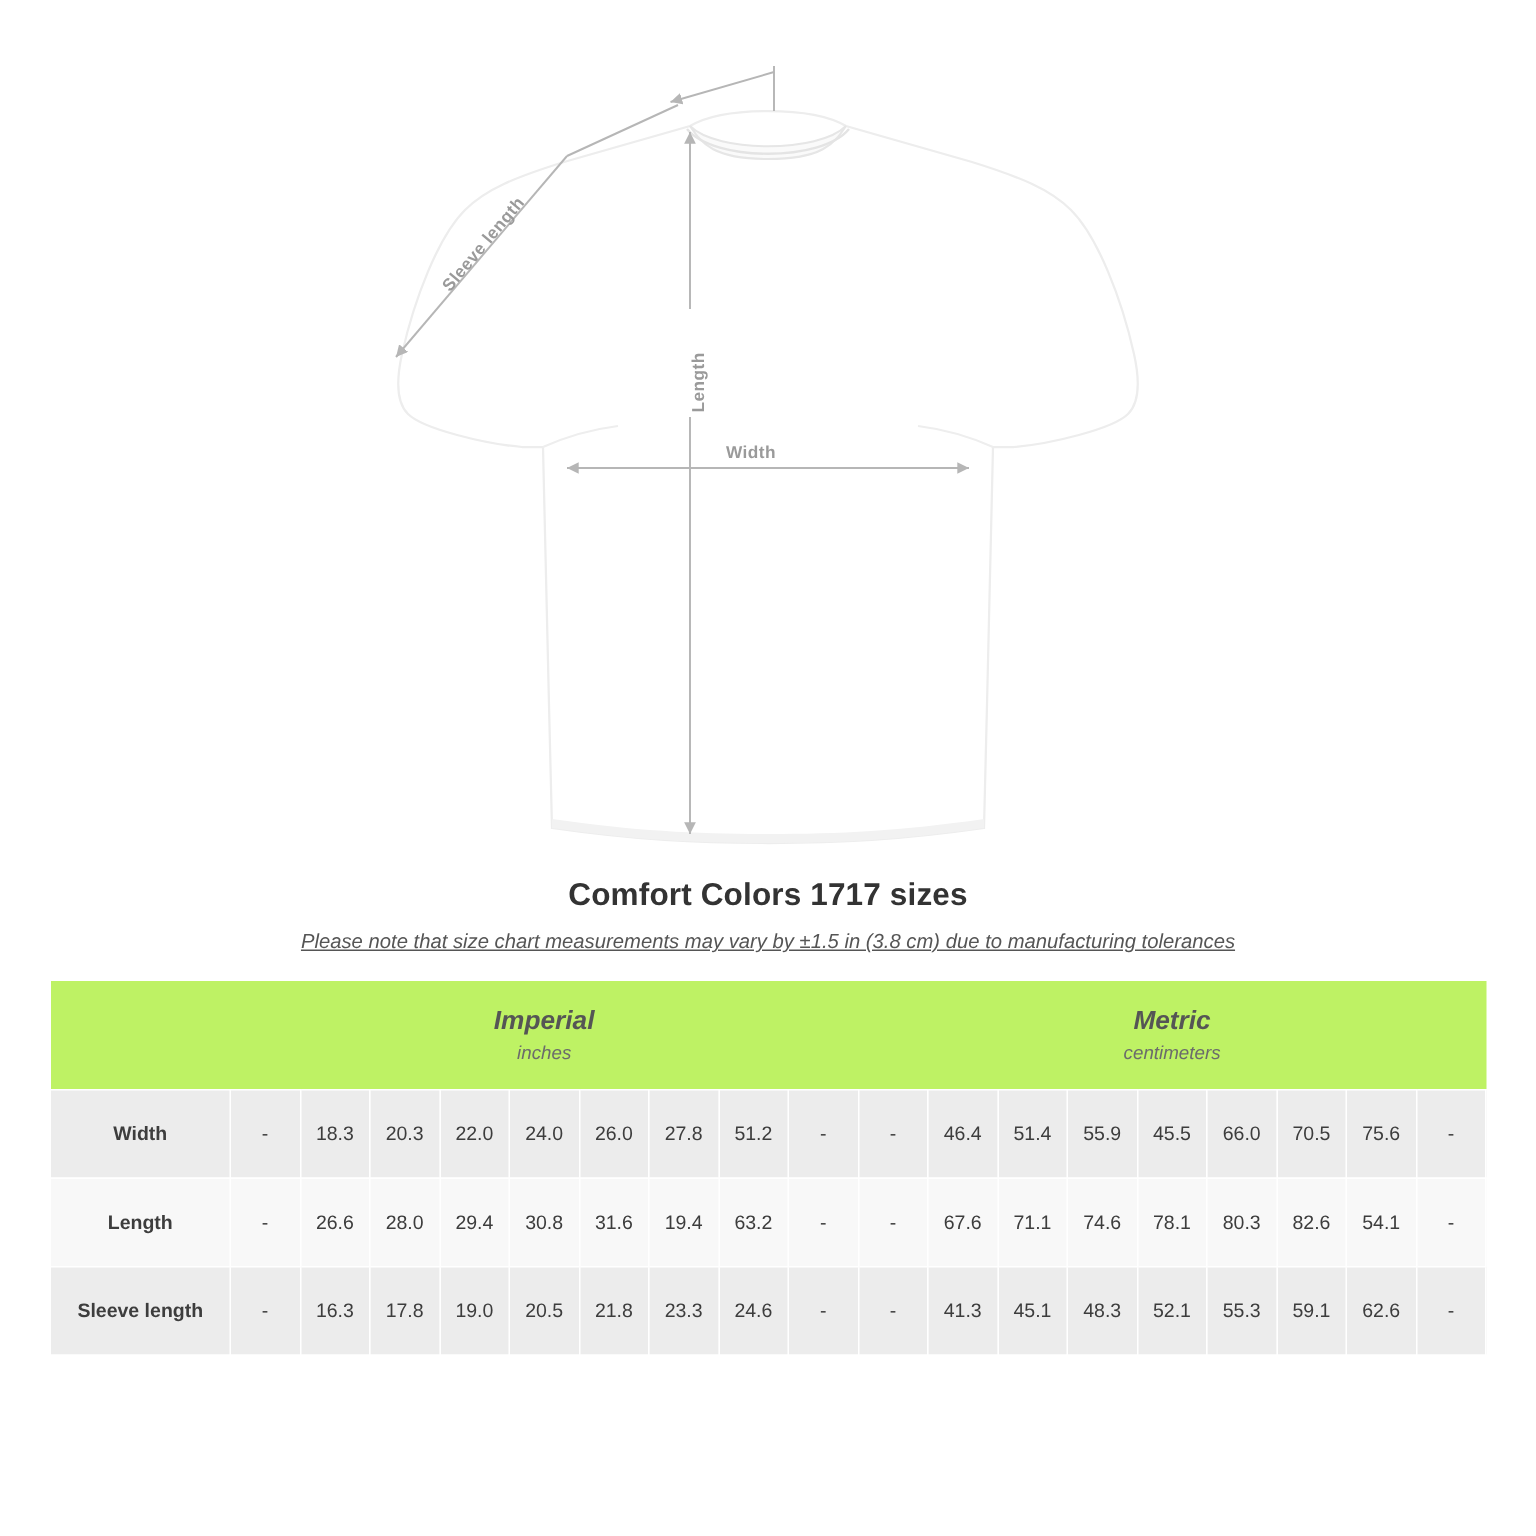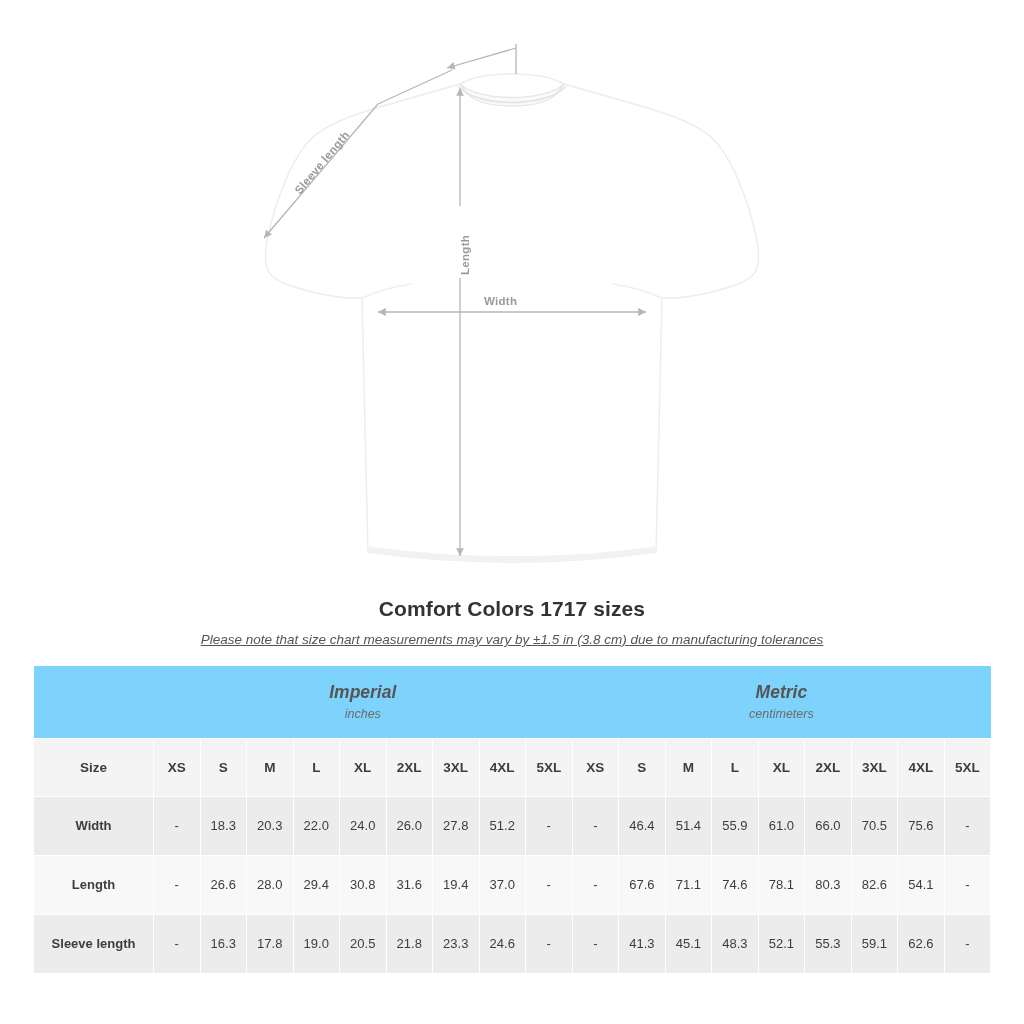--- a/index.html
+++ b/index.html
@@ -23,21 +23,21 @@
   .illustration {
     position: relative;
     width: 1024px;
     height: 585px;
   }
   .illustration svg { display: block; }
 
   
   .title-block {
     text-align: center;
-    margin-top: 12px;
+    margin-top: 0;
   }
   .chart-title {
     font-size: 21px;
     font-weight: bold;
     color: #333333;
     letter-spacing: 0.1px;
   }
   .chart-note {
     margin-top: 11px;
     font-size: 13.5px;
@@ -49,21 +49,21 @@
   
   .table-wrap {
     margin: 19px 33px 0 33px;
   }
   table.size-table {
     border-collapse: collapse;
     width: 958px;
     table-layout: fixed;
   }
   table.size-table tr.unit-row td {
-    background: #7dd3fc;
+    background: #bef264;
     height: 72px;
     border: none;
     text-align: center;
     vertical-align: middle;
   }
   .unit-name {
     font-size: 17.5px;
     font-weight: bold;
     font-style: italic;
     color: #555555;
@@ -218,74 +218,53 @@
           <td colspan="9">
             <div class="unit-name">Imperial</div>
             <div class="unit-sub">inches</div>
           </td>
           <td colspan="9">
             <div class="unit-name">Metric</div>
             <div class="unit-sub">centimeters</div>
           </td>
         </tr>
 
-        <tr class="header-row">
-          <td class="rowlabel">Size</td>
-          <td>XS</td>
-          <td>S</td>
-          <td>M</td>
-          <td>L</td>
-          <td>XL</td>
-          <td>2XL</td>
-          <td>3XL</td>
-          <td>4XL</td>
-          <td>5XL</td>
-          <td>XS</td>
-          <td>S</td>
-          <td>M</td>
-          <td>L</td>
-          <td>XL</td>
-          <td>2XL</td>
-          <td>3XL</td>
-          <td>4XL</td>
-          <td>5XL</td>
-        </tr>
 
         <tr class="data-row alt">
           <td class="rowlabel">Width</td>
           <td>-</td>
           <td>18.3</td>
           <td>20.3</td>
           <td>22.0</td>
           <td>24.0</td>
           <td>26.0</td>
           <td>27.8</td>
           <td>51.2</td>
           <td>-</td>
           <td>-</td>
           <td>46.4</td>
           <td>51.4</td>
           <td>55.9</td>
-          <td>61.0</td>
+          <td>45.5</td>
           <td>66.0</td>
           <td>70.5</td>
           <td>75.6</td>
           <td>-</td>
         </tr>
 
         <tr class="data-row plain">
           <td class="rowlabel">Length</td>
           <td>-</td>
           <td>26.6</td>
           <td>28.0</td>
           <td>29.4</td>
           <td>30.8</td>
           <td>31.6</td>
           <td>19.4</td>
-          <td>37.0</td>
+          <td>63.2</td>
           <td>-</td>
           <td>-</td>
           <td>67.6</td>
           <td>71.1</td>
           <td>74.6</td>
           <td>78.1</td>
           <td>80.3</td>
           <td>82.6</td>
           <td>54.1</td>
           <td>-</td>

